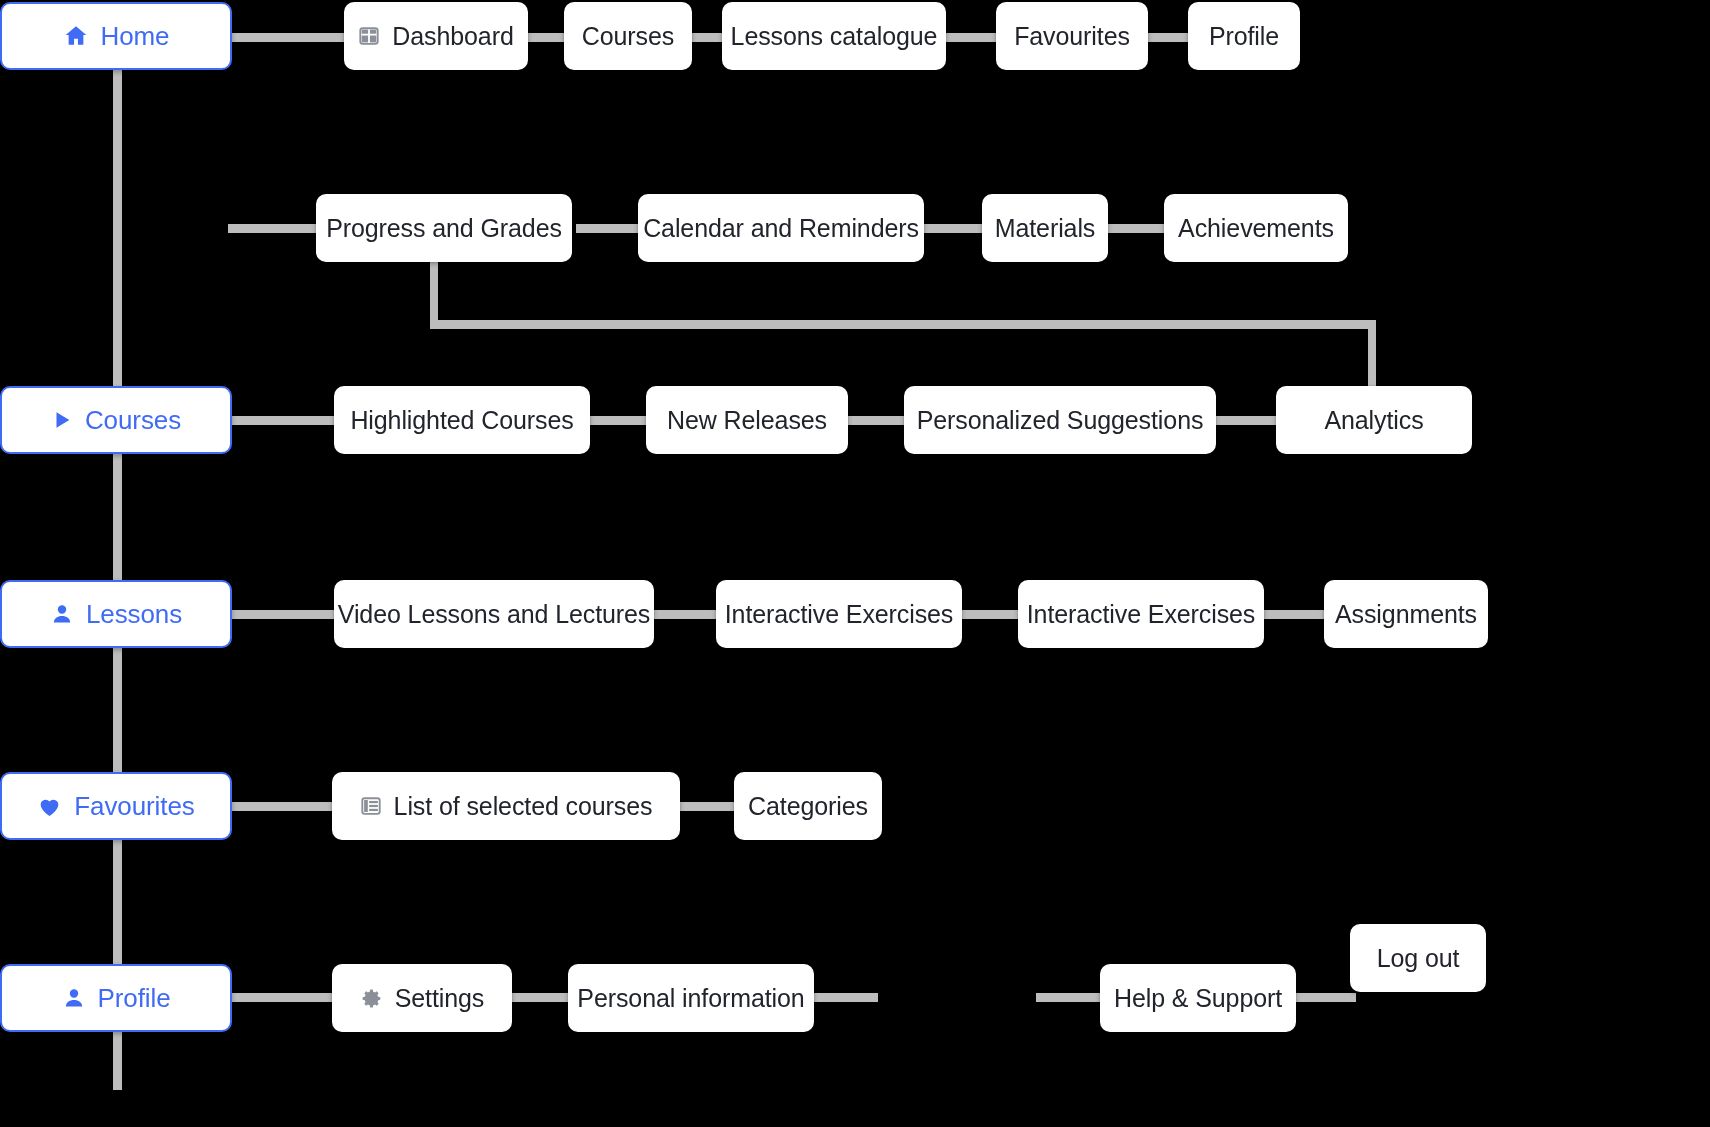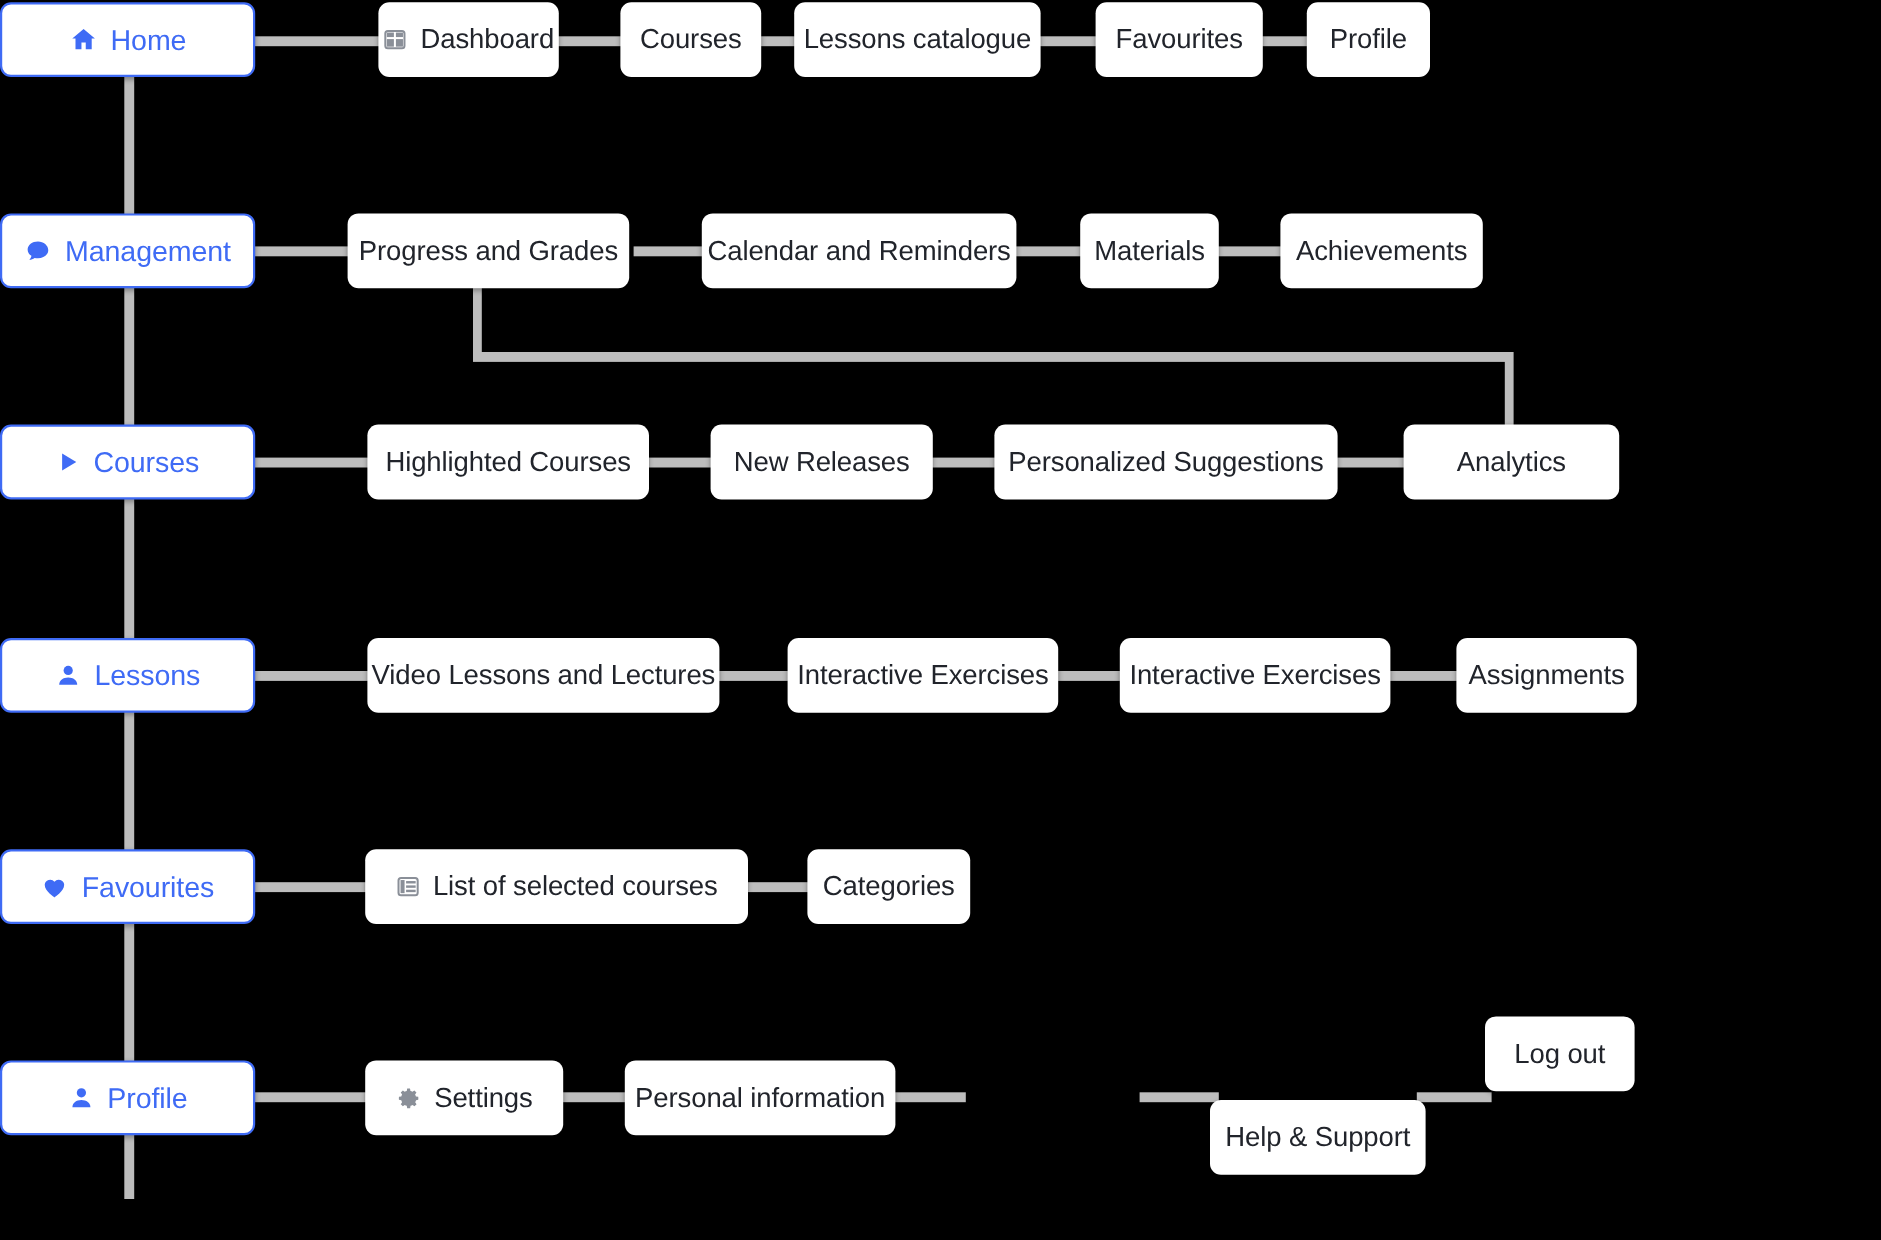--- a/index.html
+++ b/index.html
@@ -116,21 +116,21 @@
 
   <div class="node root" style="left:0px; top:2px; width:232px; height:68px;">
     <span class="icon">
       <svg width="26" height="26" viewBox="0 0 24 24" fill="#3f6bf5">
           <path d="M12 3 2.5 11h2.7v9h5V14.5h3.6V20h5v-9h2.7z"></path>
         </svg>
     </span>
     <span class="lbl">Home</span>
   </div>
 
-  <div class="node" style="left:344px; top:2px; width:164px; height:68px;">
+  <div class="node" style="left:344px; top:2px; width:184px; height:68px;">
     <span class="icon">
       <svg width="22" height="22" viewBox="0 0 24 24">
           <rect x="2.5" y="3.5" width="19" height="17" rx="2.5" fill="none" stroke="#8a8f98" stroke-width="2"></rect>
           <rect x="4" y="5" width="7" height="4.5" fill="#8a8f98"></rect>
           <rect x="13" y="5" width="7" height="4.5" fill="#8a8f98"></rect>
           <rect x="4" y="11.5" width="7" height="7.5" fill="#8a8f98"></rect>
           <rect x="13" y="11.5" width="7" height="7.5" fill="#8a8f98"></rect>
         </svg>
     </span>
     <span class="lbl">Dashboard</span>
@@ -145,28 +145,20 @@
   </div>
 
   <div class="node" style="left:996px; top:2px; width:152px; height:68px;">
     <span class="lbl">Favourites</span>
   </div>
 
   <div class="node" style="left:1188px; top:2px; width:112px; height:68px;">
     <span class="lbl">Profile</span>
   </div>
 
-  <div class="node root" style="left:0px; top:194px; width:232px; height:68px;">
-    <span class="icon">
-      <svg width="25" height="25" viewBox="0 0 24 24" fill="#3f6bf5">
-          <path d="M12 3.5c-5 0-9 3.1-9 7 0 2.2 1.3 4.1 3.3 5.4-.2 1.4-.9 2.6-1.9 3.5 1.8-.2 3.4-.8 4.7-1.7 .9.2 1.9.3 2.9.3 5 0 9-3.1 9-7s-4-7.5-9-7.5z"></path>
-        </svg>
-    </span>
-    <span class="lbl">Management</span>
-  </div>
 
   <div class="node" style="left:316px; top:194px; width:256px; height:68px;">
     <span class="lbl">Progress and Grades</span>
   </div>
 
   <div class="node" style="left:638px; top:194px; width:286px; height:68px;">
     <span class="lbl">Calendar and Reminders</span>
   </div>
 
   <div class="node" style="left:982px; top:194px; width:126px; height:68px;">
@@ -271,21 +263,21 @@
         </svg>
     </span>
     <span class="lbl">Settings</span>
   </div>
 
   <div class="node" style="left:568px; top:964px; width:246px; height:68px;">
     <span class="lbl">Personal information</span>
   </div>
 
 
-  <div class="node" style="left:1100px; top:1000px; width:196px; height:68px;">
+  <div class="node" style="left:1100px; top:964px; width:196px; height:68px;">
     <span class="lbl">Help &amp; Support</span>
   </div>
 
   <div class="node" style="left:1350px; top:924px; width:136px; height:68px;">
     <span class="lbl">Log out</span>
   </div>
 
 </div>
 
 </body></html>

